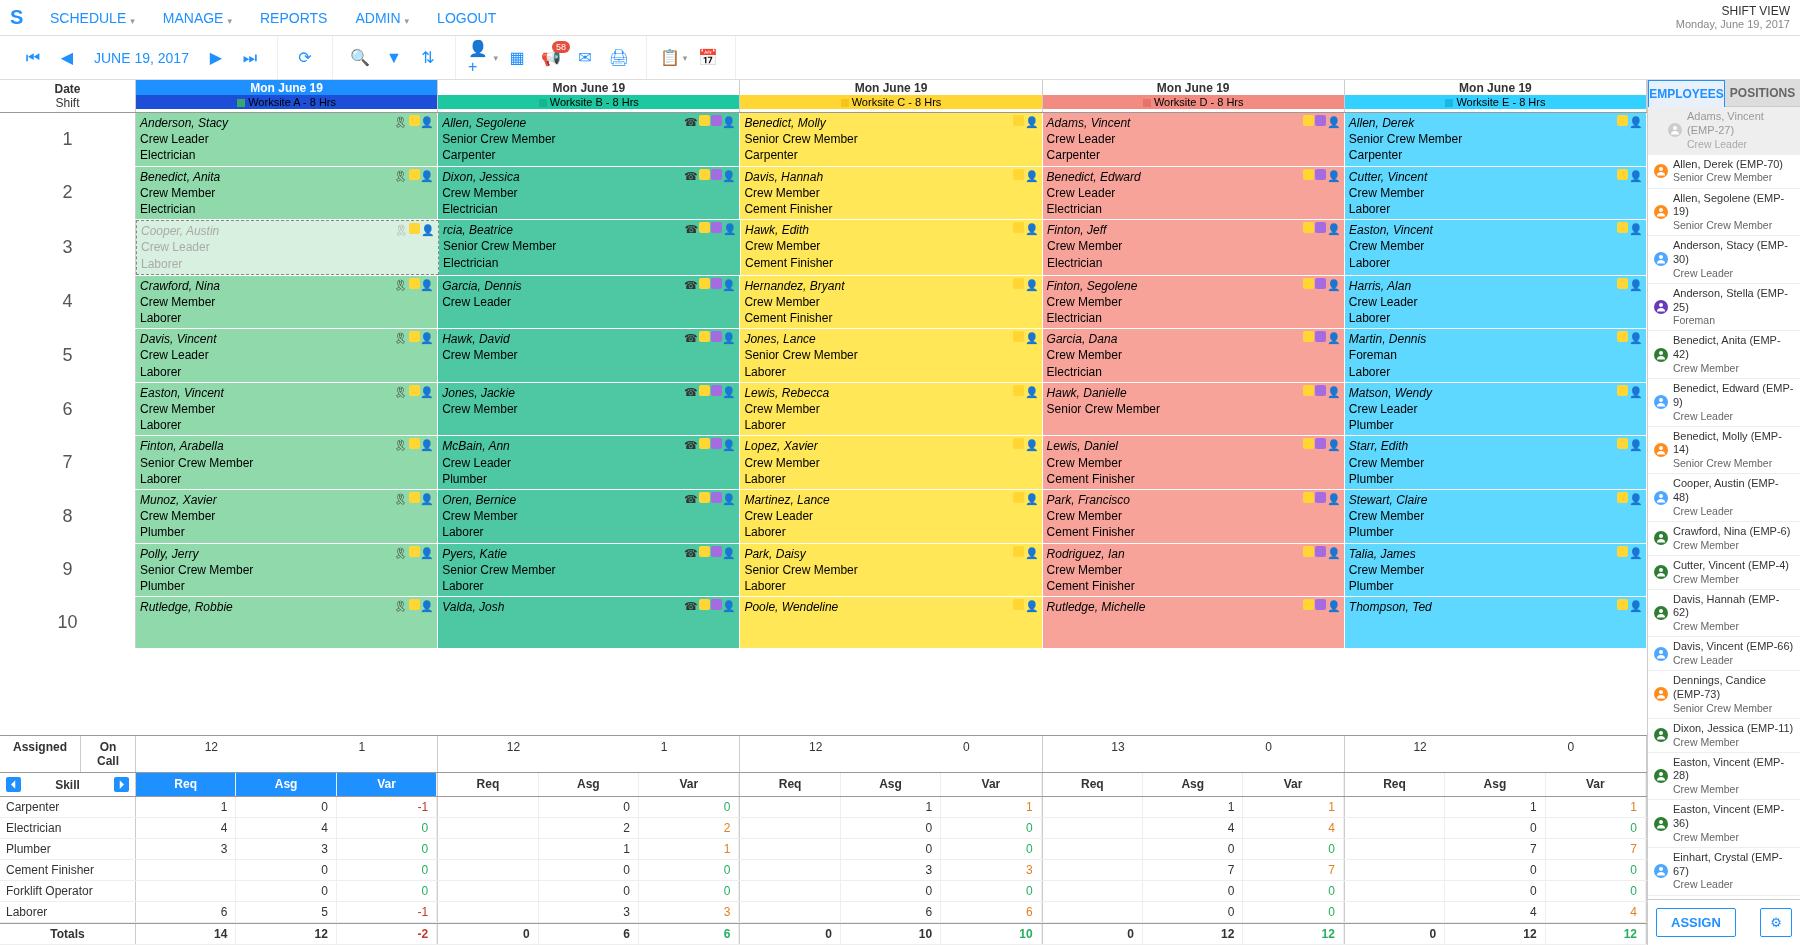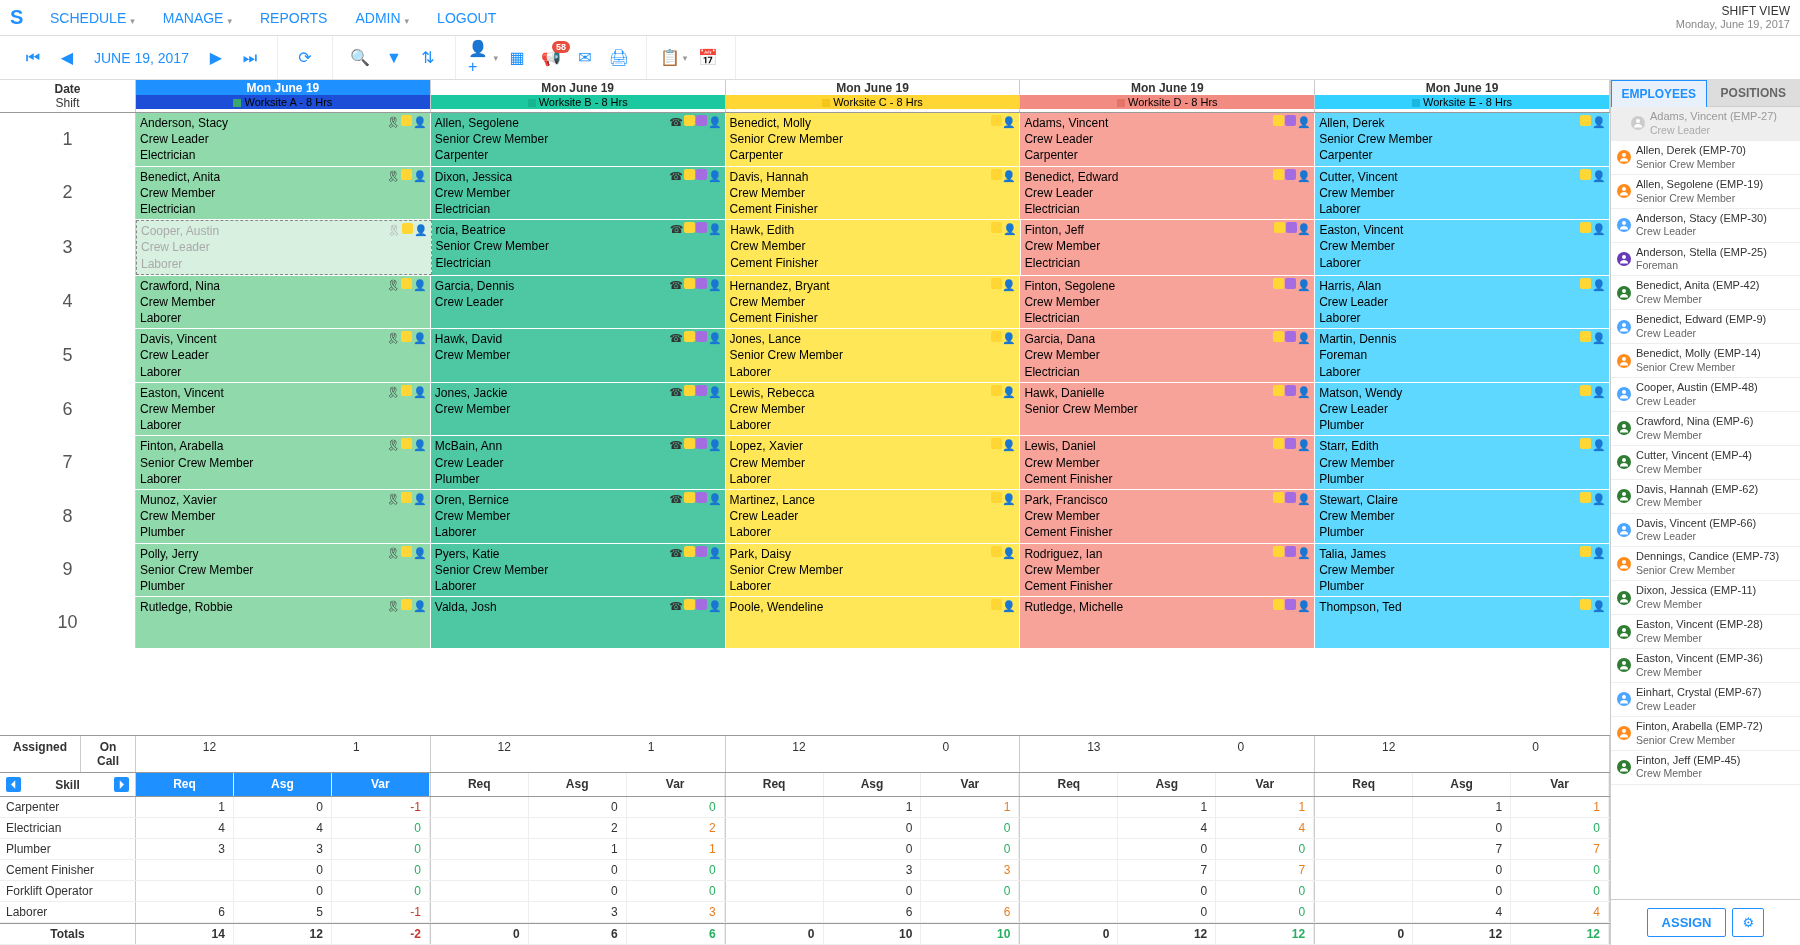--- a/index.html
+++ b/index.html
@@ -13,26 +13,26 @@
 .topnav-right { margin-left: auto; text-align: right; font-size: 12px; line-height: 1.2; }
 .topnav-right .title { font-weight: normal; color: #333; }
 .topnav-right .date { color: #888; font-size: 11px; }
 
 
 .toolbar { display: flex; align-items: center; height: 44px; border-bottom: 1px solid #ddd; padding: 0 6px; }
 .tool-group { display: flex; align-items: center; height: 100%; border-right: 1px solid #eee; padding: 0 10px; }
 .tool-btn { color: #1E90FF; width: 30px; height: 30px; display: flex; align-items: center; justify-content: center; cursor: pointer; font-size: 16px; margin: 0 2px; position: relative; }
 .tool-btn.small-caret::after { content: "▾"; font-size: 9px; color: #999; margin-left: 2px; }
 .tool-date { color: #1E90FF; font-size: 14px; margin: 0 10px; cursor: pointer; text-align: center; }
-.badge { position: absolute; top: -2px; right: -4px; background: #e74c3c; color: #fff; border-radius: 8px; font-size: 9px; padding: 1px 4px; font-weight: bold; }
+.badge { position: absolute; top: -2px; right: -4px; background: #e74c3c; color: #fff; border-radius: 8px; font-size: 9px; padding: 1px 4px; font-weight: normal; }
 
 
 .main { display: flex; height: calc(100% - 80px); }
 .grid-area { flex: 1; display: flex; flex-direction: column; overflow: hidden; }
-.sidebar { width: 190px; border-left: 1px solid #ccc; display: flex; flex-direction: column; }
+.sidebar { width: 153px; border-left: 1px solid #ccc; display: flex; flex-direction: column; }
 
 
 .sched-header { display: flex; border-bottom: 1px solid #999; }
 .sched-header .rowhead { width: 136px; text-align: center; font-size: 12px; border-right: 1px solid #ccc; padding: 2px 0; }
 .sched-header .rowhead .d { font-weight: bold; }
 .sched-header .col { flex: 1; text-align: center; font-size: 12px; border-right: 1px solid #ccc; }
 .sched-header .col .d { font-weight: bold; color: #333; background: #fff; padding-top: 1px; }
 .sched-header .col .w { font-size: 11px; padding: 1px 0; }
 .col.active .d { background: #1E90FF; color: #fff; }
 .w-a { background: #1d4ed8; color: #000; }
@@ -40,21 +40,21 @@
 .w-c { background: #ffd633; color: #000; }
 .w-d { background: #f28b82; color: #000; }
 .w-e { background: #33d1ff; color: #000; }
 .w .sq { display: inline-block; width: 8px; height: 8px; margin-right: 3px; vertical-align: middle; }
 .sq-a { background: #3aa76d; } .sq-b { background: #15b58f; } .sq-c { background: #f5c518; } .sq-d { background: #e57368; } .sq-e { background: #1ab8e0; }
 
 .sched-body { flex: 1; overflow-y: auto; }
 .sched-row { display: flex; border-bottom: 1px solid #fff; min-height: 52px; }
 .sched-row .shiftnum { width: 136px; display: flex; align-items: center; justify-content: center; font-size: 18px; color: #555; border-right: 1px solid #ccc; background: #fff; }
 .cell { flex: 1; border-right: 1px solid #fff; padding: 2px 4px; font-size: 12px; line-height: 1.35; position: relative; }
-.cell .name { color: #000; }
+.cell .name { color: #000; font-style: italic; }
 .cell .role { color: #000; }
 .cell .skill { color: #000; }
 .cell .icons { position: absolute; top: 2px; right: 3px; font-size: 11px; display: flex; gap: 1px; }
 .cell-a { background: #8fd9ab; }
 .cell-b { background: #4ec8a3; }
 .cell-c { background: #ffe757; }
 .cell-d { background: #f7a39a; }
 .cell-e { background: #5fd8ff; }
 .cell.ghost { background: #d8f0e0; color: #aaa; border: 1px dashed #888; }
 .cell.ghost .name, .cell.ghost .role, .cell.ghost .skill { color: #aaa; }
@@ -95,21 +95,21 @@
 .side-tab.active { background: #e8f1fb; color: #1E90FF; border: 1px solid #1E90FF; border-bottom: none; }
 .side-tab.inactive { background: #ddd; color: #666; }
 .side-hint { padding: 6px 8px; font-size: 11.5px; color: #444; border-bottom: 1px solid #ccc; line-height: 1.3; }
 .emp-list { flex: 1; overflow-y: auto; }
 .emp { display: flex; align-items: center; padding: 3px 6px; border-bottom: 1px solid #eee; font-size: 11px; cursor: pointer; }
 .emp.selected { background: #eee; color: #999; padding-left: 20px; }
 .emp .eicon { width: 14px; height: 14px; border-radius: 50%; margin-right: 5px; flex-shrink: 0; display: flex; align-items: center; justify-content: center; }
 .emp .txt { line-height: 1.25; }
 .emp .en { color: #333; } .emp.selected .en { color: #999; }
 .emp .er { color: #666; font-size: 10.5px; } .emp.selected .er { color: #aaa; }
-.side-footer { display: flex; padding: 8px; border-top: 1px solid #ccc; justify-content: center; gap: 6px; }
+.side-footer { display: flex; padding: 8px; border-top: 1px solid #ccc; justify-content: space-between; gap: 6px; }
 .assign-btn { border: 1.5px solid #1E90FF; color: #1E90FF; background: #fff; padding: 6px 14px; font-size: 13px; font-weight: bold; cursor: pointer; border-radius: 2px; }
 .gear-btn { border: 1.5px solid #1E90FF; color: #1E90FF; background: #fff; width: 32px; display: flex; align-items: center; justify-content: center; cursor: pointer; border-radius: 2px; }
 
 .role-leader { background: #4da6ff; } .role-senior { background: #ff8c1a; } .role-member { background: #2e7d32; } .role-foreman { background: #673ab7; } .role-ghost { background: #ccc; }
 
 html, body { height: 100%; }
 </style>
 </head>
 <body>
 

